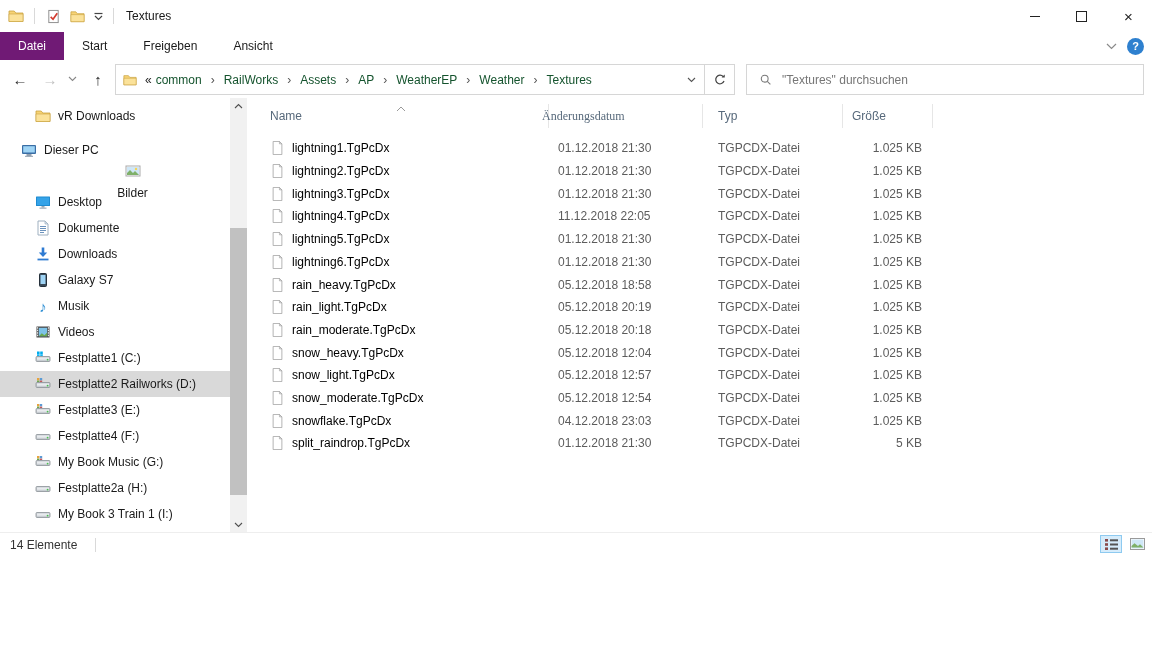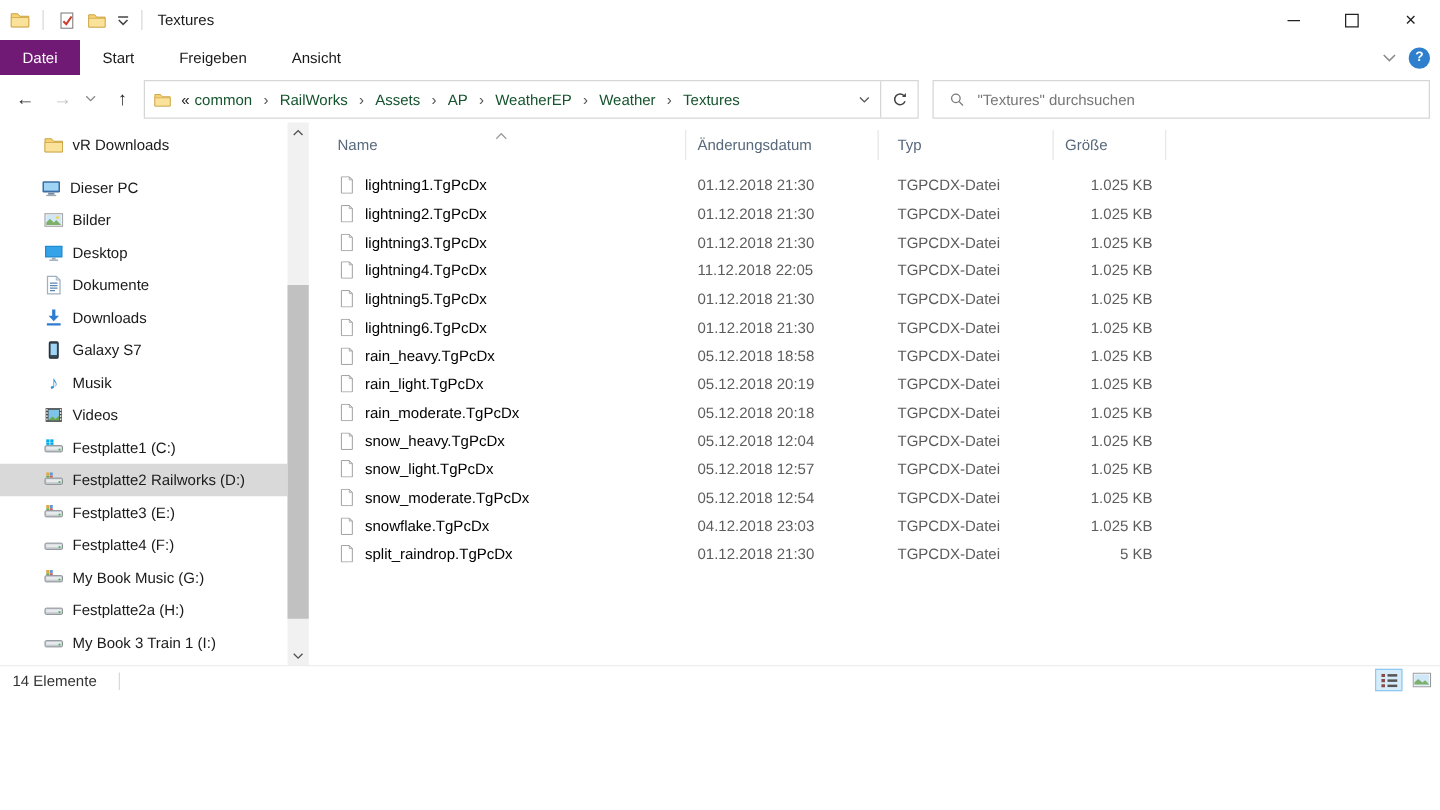--- a/index.html
+++ b/index.html
@@ -41,21 +41,21 @@
   #addr-divider{width:1px;height:100%;background:#d6d6d6;}
   #refresh-btn{width:29px;height:100%;display:flex;align-items:center;justify-content:center;}
   #searchbox{position:absolute;left:746px;top:4px;width:396px;height:29px;border:1px solid #d6d6d6;background:#fff;display:flex;align-items:center;}
   #searchbox svg{margin:0 8px 0 12px;}
   #search-input{border:none;outline:none;flex:1;font-family:inherit;font-size:12px;color:#333;background:transparent;}
   #search-input::placeholder{color:#767676;}
 
   
   #sidebar{position:absolute;left:0;top:98px;width:248px;bottom:23px;background:#fff;padding-top:5px;box-sizing:border-box;overflow:hidden;}
   .srow{height:26px;display:flex;align-items:center;gap:7px;box-sizing:border-box;width:230px;}
-  .srow.gap{margin-top:8px;margin-left:12px;}
+  .srow.gap{margin-top:8px;}
   .srow.sel{background:#d9d9d9;}
   .sicon{width:16px;height:16px;display:flex;align-items:center;justify-content:center;flex:none;}
   .slabel{white-space:nowrap;color:#1a1a1a;}
   .music-glyph{color:#2e8fd4;font-size:15px;line-height:1;}
 
   #side-scroll{position:absolute;left:230px;top:98px;width:17px;bottom:23px;background:#f1f1f1;}
   .scr-arrow{position:absolute;left:0;width:17px;height:16px;display:flex;align-items:center;justify-content:center;}
   #scr-up{top:0;} #scr-down{bottom:0;}
   #scr-thumb{position:absolute;left:0;top:130px;width:17px;height:267px;background:#c1c1c1;}
 
@@ -210,21 +210,21 @@
         <span class="sicon">
           <svg width="16" height="16" viewBox="0 0 16 16">
             <rect x="1" y="3" width="14" height="9" rx="1" fill="#3a6ea5"></rect>
             <rect x="2.2" y="4.2" width="11.6" height="6.3" fill="#9fd4f5"></rect>
             <rect x="5.5" y="12.2" width="5" height="1.6" fill="#7b8b9d"></rect>
             <rect x="4" y="13.8" width="8" height="1.1" fill="#9aa7b4"></rect>
           </svg>
         </span>
         <span class="slabel">Dieser PC</span>
       </div>
-      <div class="srow" style="padding-left: 35px;">
+      <div class="srow" style="padding-left: 35px; flex-direction: column;">
         <span class="sicon">
           <svg width="16" height="16" viewBox="0 0 16 16">
             <rect x="1" y="3" width="14" height="10" fill="#fff" stroke="#a9a9a9"></rect>
             <rect x="2" y="4" width="12" height="8" fill="#cfe7f7"></rect>
             <path d="M2 10l3-3 3 3 2-2 4 4H2z" fill="#7fb069"></path>
             <circle cx="11" cy="6" r="1.2" fill="#f7d154"></circle>
           </svg>
         </span>
         <span class="slabel">Bilder</span>
       </div>
@@ -435,21 +435,21 @@
     <span id="sort-ind">
       <svg width="10" height="6" viewBox="0 0 10 6">
           <path d="M1 5l4-4 4 4" stroke="#9a9a9a" stroke-width="1" fill="none"></path>
         </svg>
     </span>
   <span class="hsep" style="left: 300px;"></span>
       <span class="hsep" style="left: 454px;"></span>
       <span class="hsep" style="left: 594px;"></span>
       <span class="hsep" style="left: 684px;"></span>
       <span class="hcell" style="left: 22px;">Name</span>
-      <span class="hcell" style="left: 310px;">Änderungsdatum</span>
+      <span class="hcell" style="left: 294px; font-family: Liberation Serif, serif;">Änderungsdatum</span>
       <span class="hcell" style="left: 470px;">Typ</span>
       <span class="hcell" style="left: 604px;">Größe</span>
       <div class="frow" style="top: 39px;">
         <span class="ficon">
           <svg width="11" height="14" viewBox="0 0 12 16">
             <path d="M1 .5h7.2L11 3.3V15.5H1z" fill="#fff" stroke="#a0a0a0" stroke-width=".9"></path>
             <path d="M8.2 .5L11 3.3H8.2z" fill="#e6e6e6" stroke="#a0a0a0" stroke-width=".7"></path>
           </svg>
         </span>
         <span class="fname">lightning1.TgPcDx</span>

